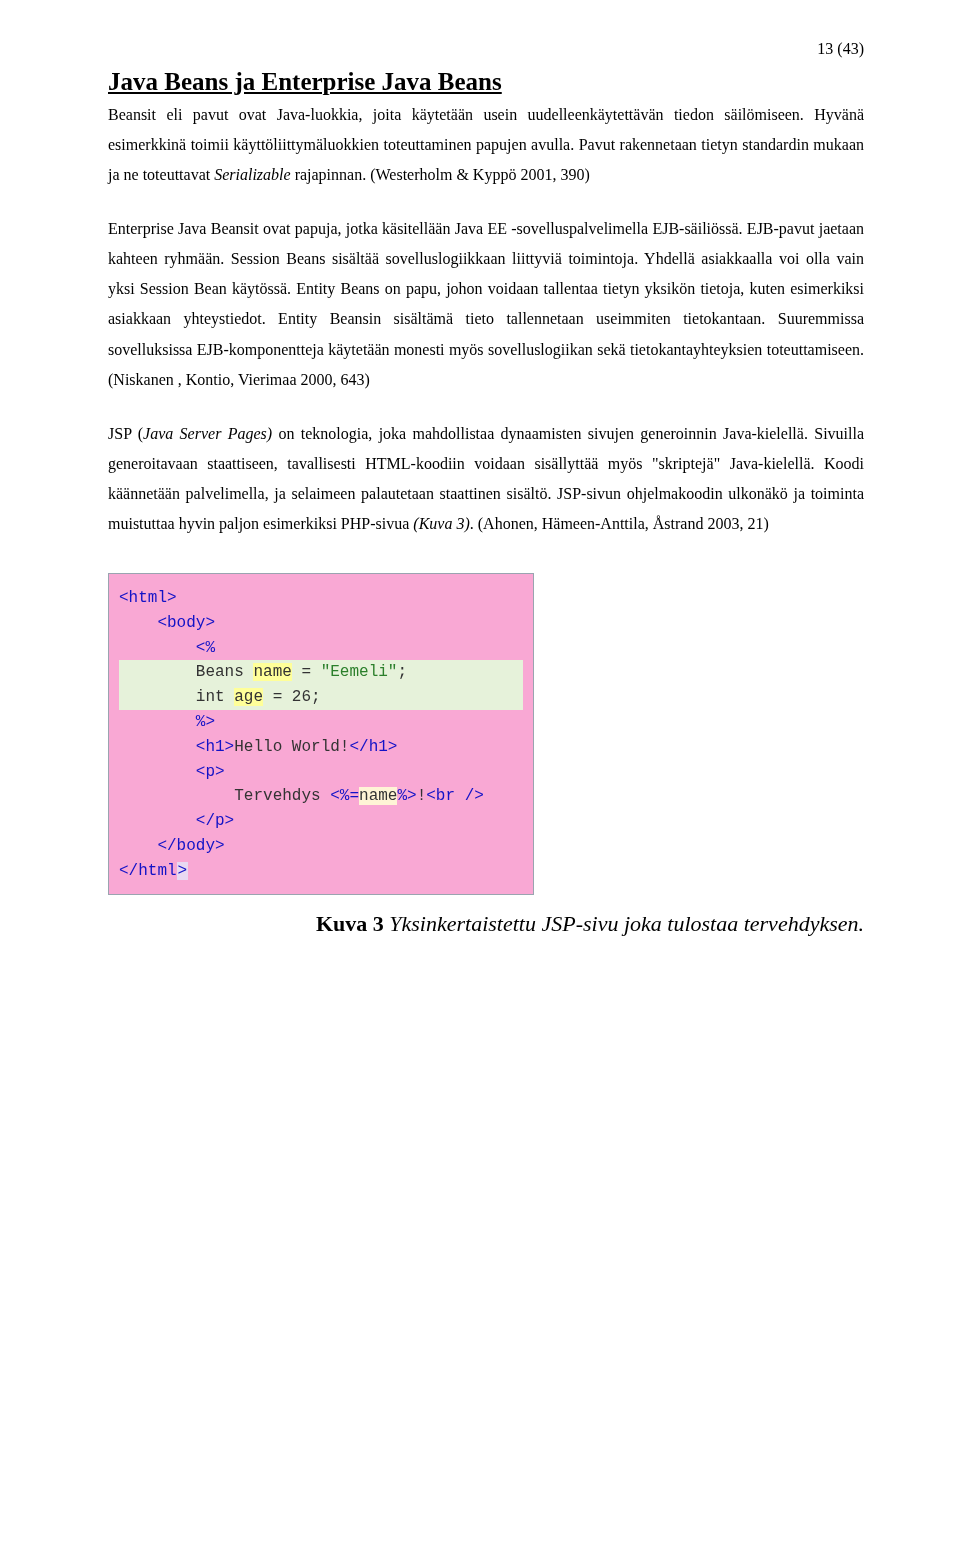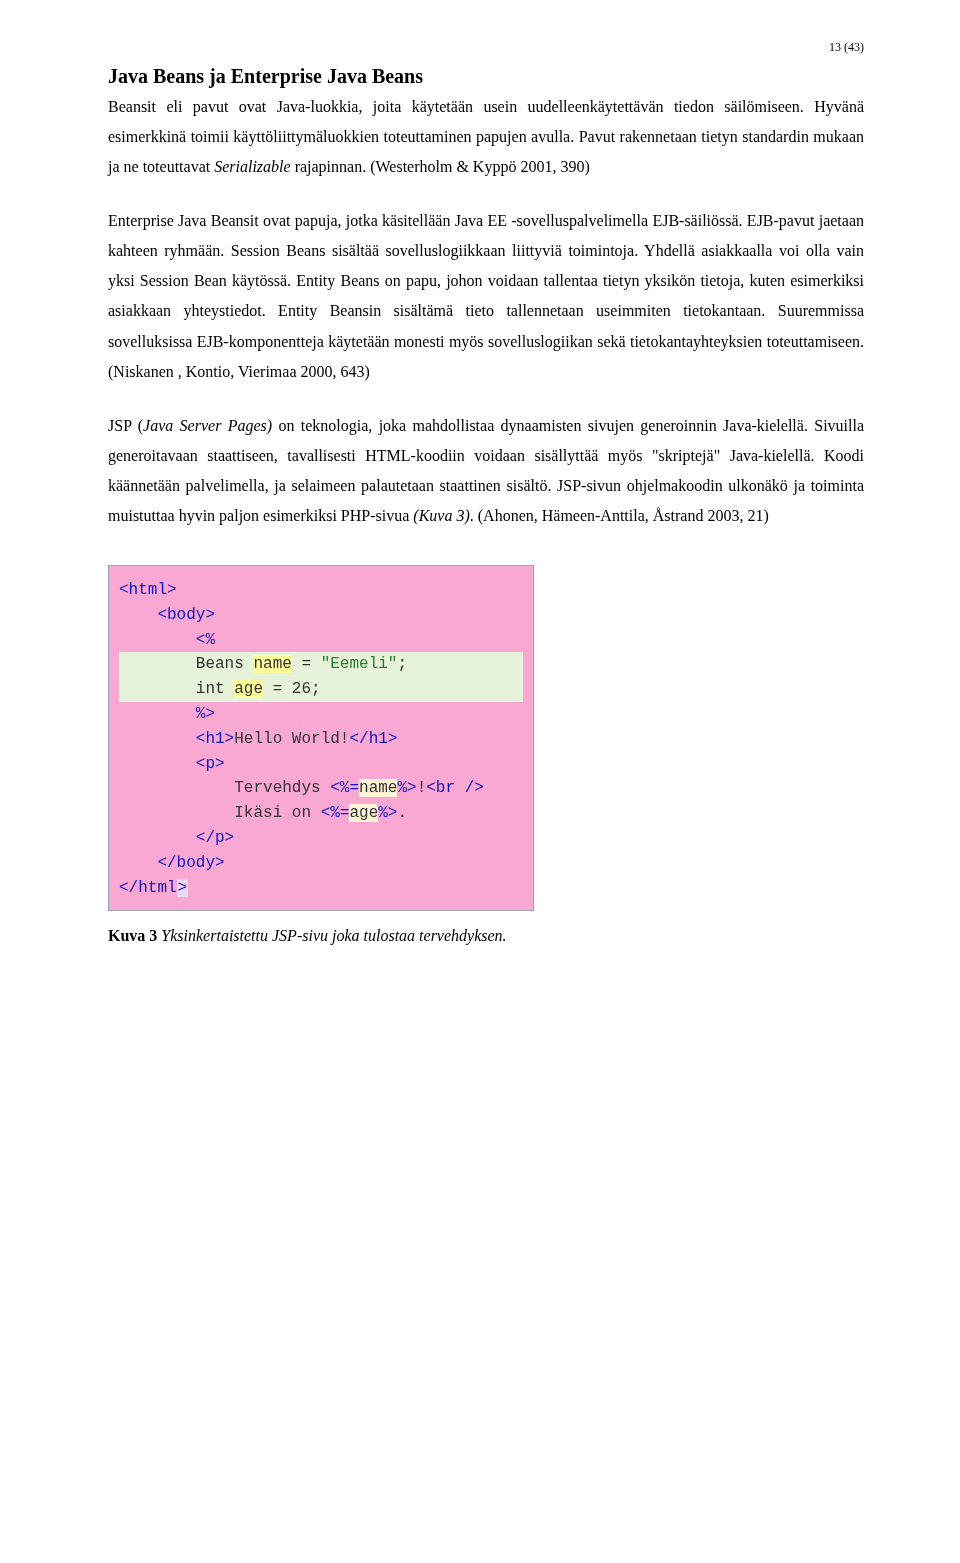--- a/index.html
+++ b/index.html
@@ -10,28 +10,29 @@
     color: #000;
     width: 960px;
   }
   .page {
     padding: 40px 96px 40px 108px;
     box-sizing: border-box;
     width: 960px;
   }
   .page-num {
     text-align: right;
-    font-size: 12px;
+    font-size: 16px;
     margin-bottom: 10px;
   }
   .section-heading {
-    font-size: 20px;
+    font-size: 25px;
     font-weight: bold;
     margin-top: 6px;
     margin-bottom: 4px;
+    text-decoration: underline;
   }
   .section-heading.jsp {
     margin-top: 30px;
     margin-bottom: 2px;
   }
   .para {
     font-size: 16px;
     line-height: 1.88;
     text-align: justify;
     margin: 0 0 24px 0;
@@ -53,22 +54,23 @@
   }
   .code-box .tag { color: #1212c7; }
   .code-box .text { color: #333333; }
   .code-box .string { color: #2b7f2b; }
   .code-box .mark { background: #ffff99; }
   .code-box .mark-v { background: #fff4d6; }
   .code-box .cursor { background: #e9d9f2; padding: 0 1px; }
   .code-box .row { display: block; white-space: pre; }
   .code-box .row.hl-row { background: #e6f2da; }
   .caption {
-    font-size: 16px;
+    font-size: 22px;
     margin-top: 16px;
+    text-align: right;
   }
   .caption .bold { font-weight: bold; }
   .caption .ital { font-style: italic; }
 </style>
 </head>
 <body>
 
 <div class="page">
 
   <div class="page-num">13 (43)</div>
@@ -89,21 +91,20 @@
   <div class="code-box">
     <span class="row"><span class="tag">&lt;html&gt;</span></span>
     <span class="row"><span class="tag">    &lt;body&gt;</span></span>
     <span class="row"><span class="tag">        &lt;%</span></span>
     <span class="row hl-row"><span class="text">        Beans </span><span class="text"><span class="mark">name</span></span><span class="text"> = </span><span class="string">"Eemeli"</span><span class="text">;</span></span>
     <span class="row hl-row"><span class="text">        int </span><span class="text"><span class="mark">age</span></span><span class="text"> = 26;</span></span>
     <span class="row"><span class="tag">        %&gt;</span></span>
     <span class="row"><span class="tag">        &lt;h1&gt;</span><span class="text">Hello World!</span><span class="tag">&lt;/h1&gt;</span></span>
     <span class="row"><span class="tag">        &lt;p&gt;</span></span>
     <span class="row"><span class="text">            Tervehdys </span><span class="tag">&lt;%=</span><span class="text mark-v">name</span><span class="tag">%&gt;</span><span class="text">!</span><span class="tag">&lt;br /&gt;</span></span>
-    <span class="row"><span class="text">            Ikäsi on </span><span class="tag">&lt;%=</span><span class="text mark-v">age</span><span class="tag">%&gt;</span><span class="text">.</span></span>
     <span class="row"><span class="tag">        &lt;/p&gt;</span></span>
     <span class="row"><span class="tag">    &lt;/body&gt;</span></span>
     <span class="row"><span class="tag">&lt;/html</span><span class="tag cursor">&gt;</span></span>
   </div>
 
   <div class="caption">
     <span class="bold">Kuva 3</span><span class="ital"> Yksinkertaistettu JSP-sivu joka tulostaa tervehdyksen.</span>
   </div>
 
 </div>

